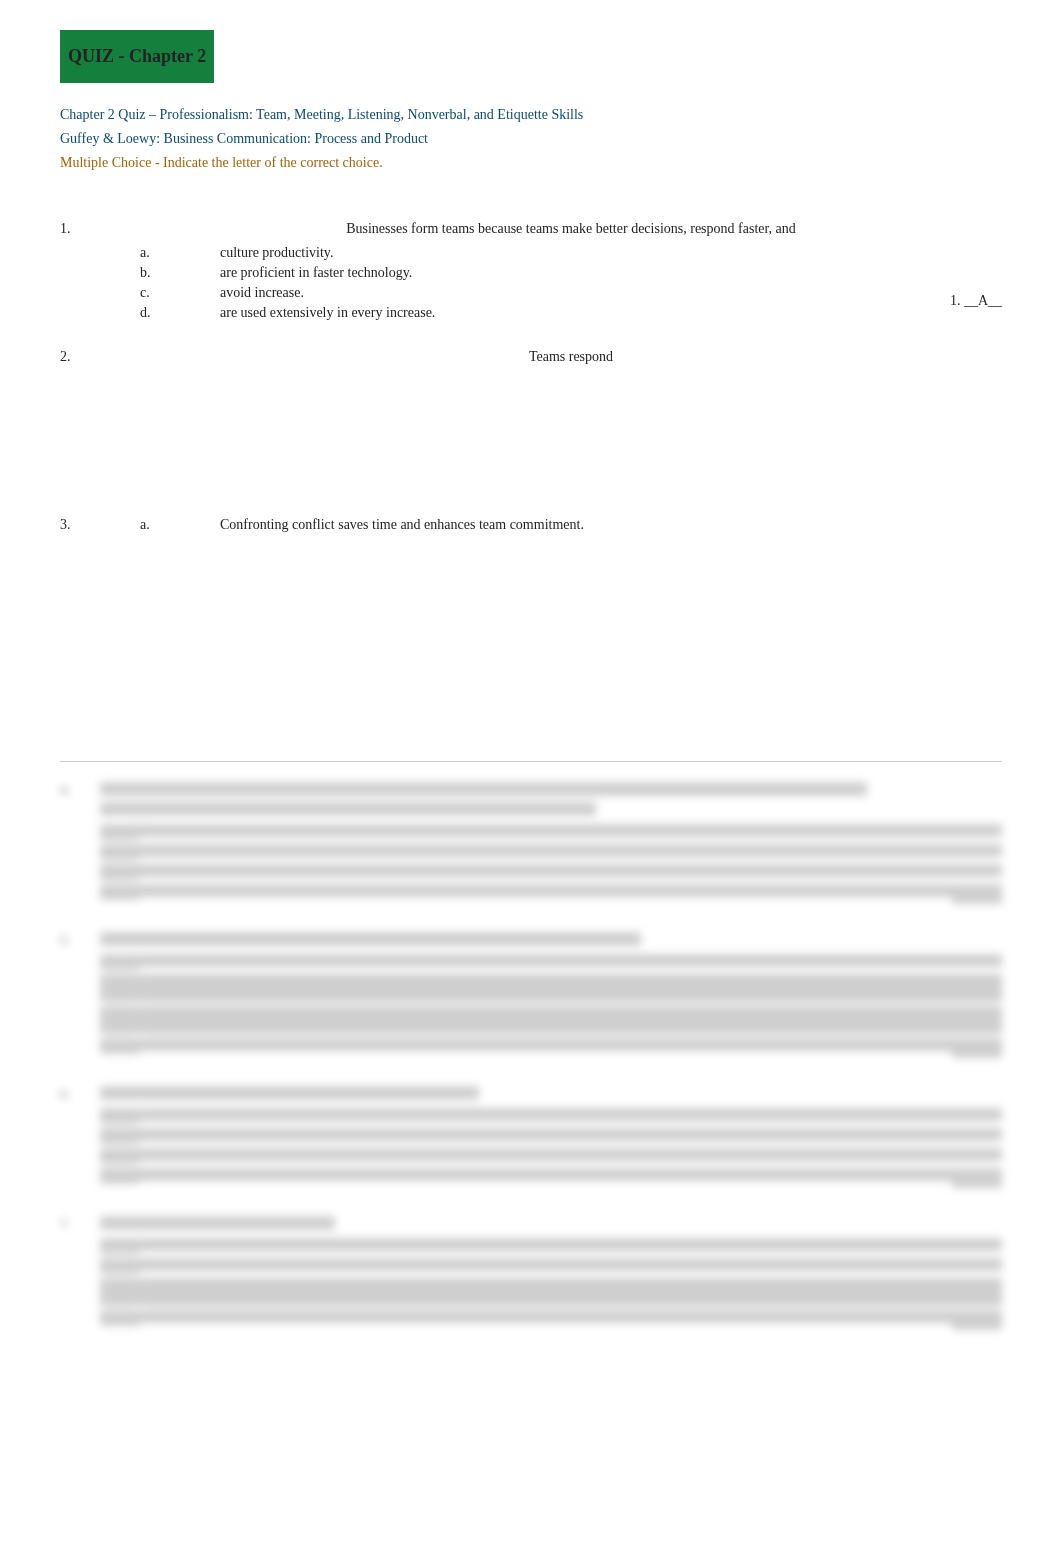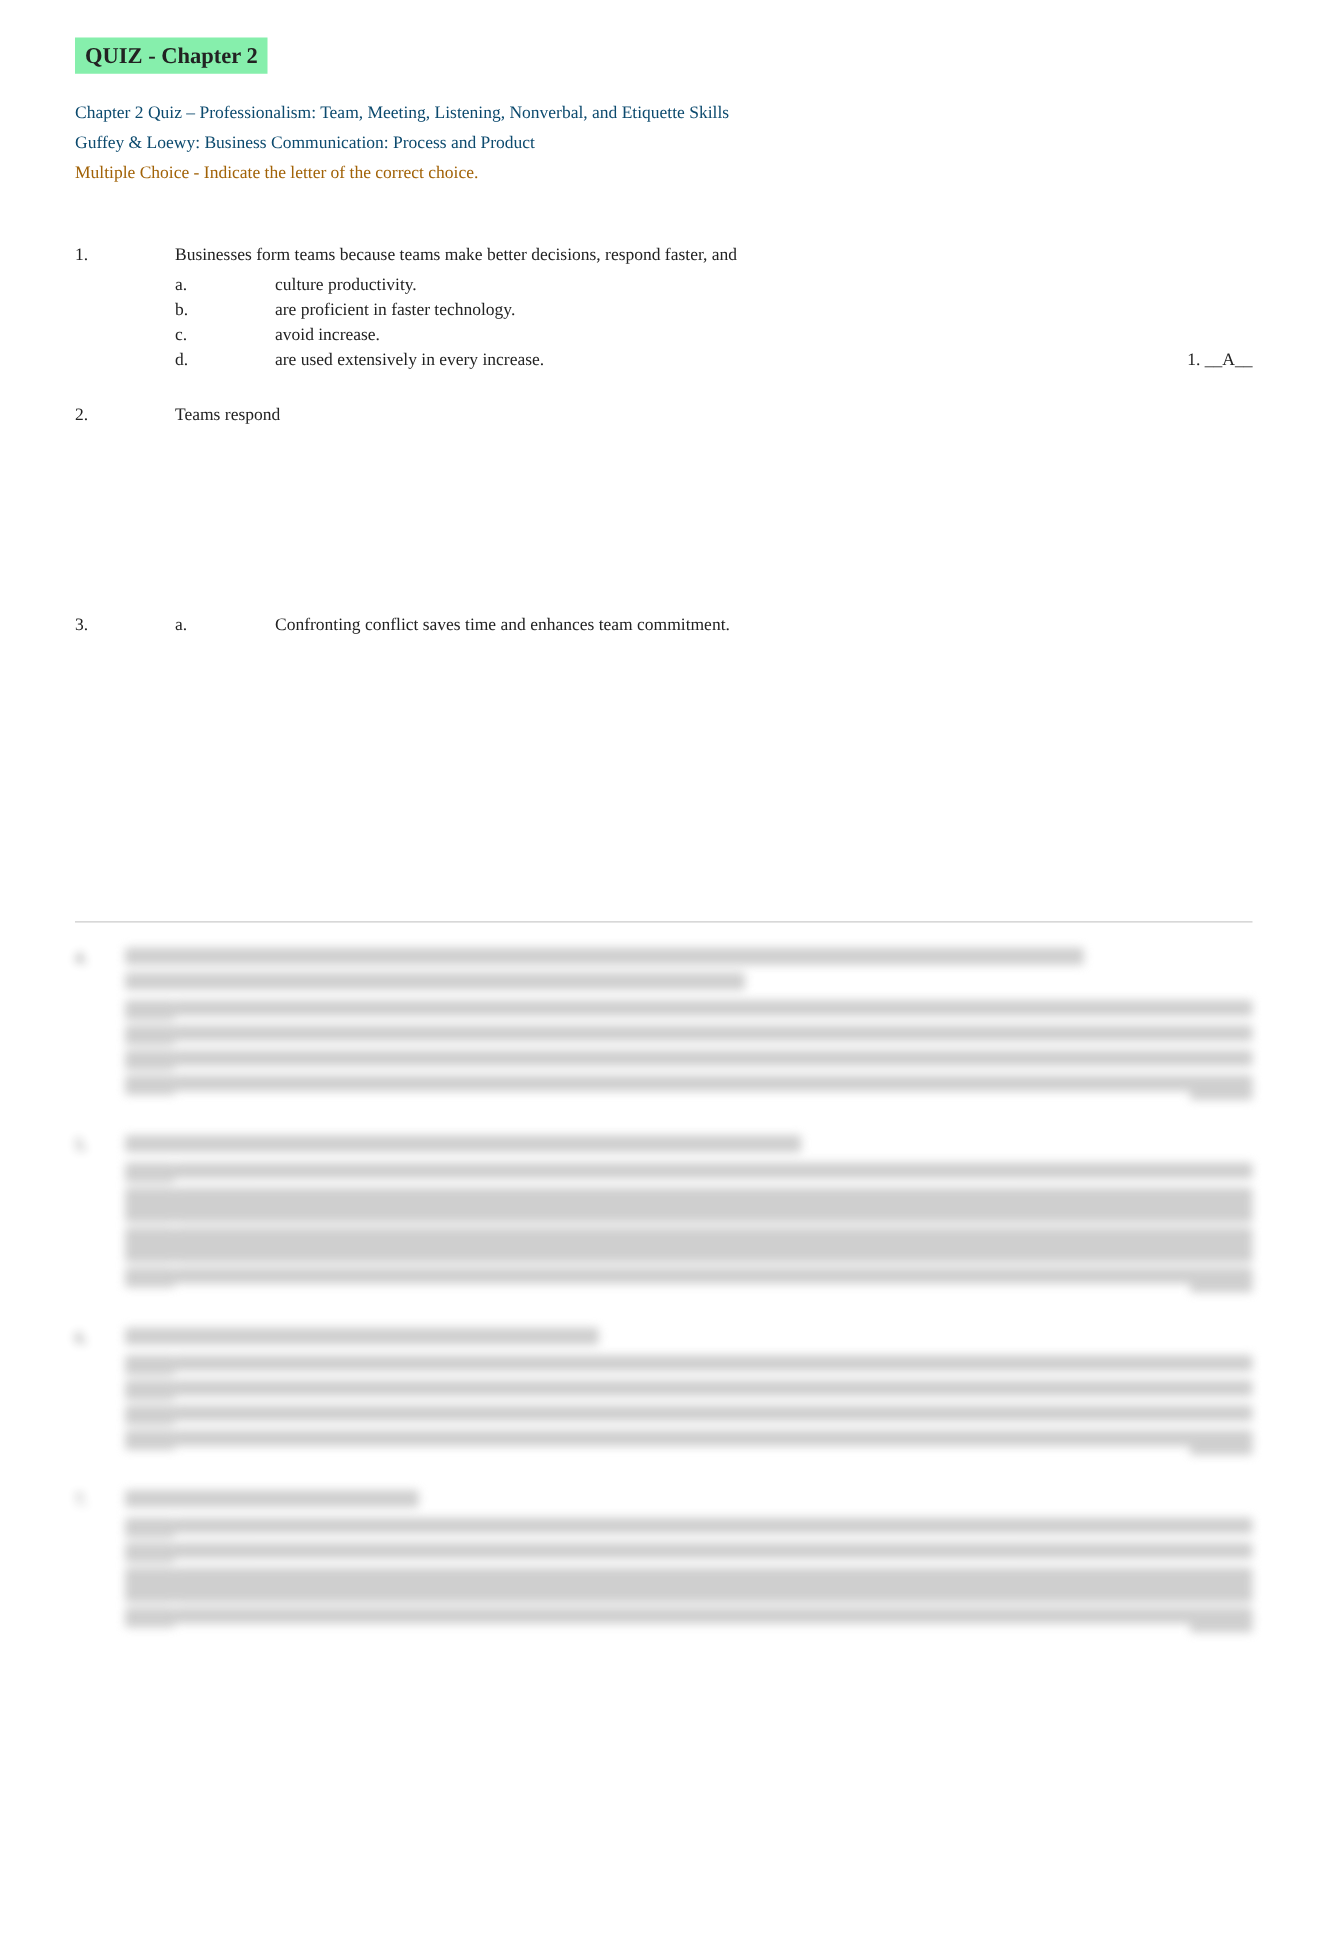--- a/index.html
+++ b/index.html
@@ -14,22 +14,22 @@
       font-size: 14px;
       color: #222222;
       width: 1062px;
       min-height: 1561px;
       padding: 30px 60px;
       position: relative;
     }
 
     .quiz-title {
       display: inline-block;
-      background-color: #86efac;
-      padding: 4px 8px;
+      background-color: #15803d;
+      padding: 16px 8px;
       font-size: 18px;
       font-weight: bold;
       margin-bottom: 24px;
     }
 
     .subtitle {
       font-size: 14px;
       margin-bottom: 8px;
       color: #0c4a6e;
     }
@@ -52,40 +52,41 @@
       padding-top: 0;
     }
 
     .question-content {
       flex: 1;
     }
 
     .question-text {
       font-size: 14px;
       margin-bottom: 8px;
+      text-align: center;
     }
 
     .answer-option {
       display: flex;
       margin-bottom: 4px;
       font-size: 14px;
     }
 
     .option-letter {
       min-width: 80px;
     }
 
     .option-text {
       flex: 1;
     }
 
     .answer-key {
       position: absolute;
       right: 0;
-      bottom: 4px;
+      bottom: 16px;
       font-size: 14px;
       margin-left: 24px;
     }
 
     .blurred-section {
       filter: blur(4px);
       opacity: 0.7;
       margin-top: 10px;
     }
 

